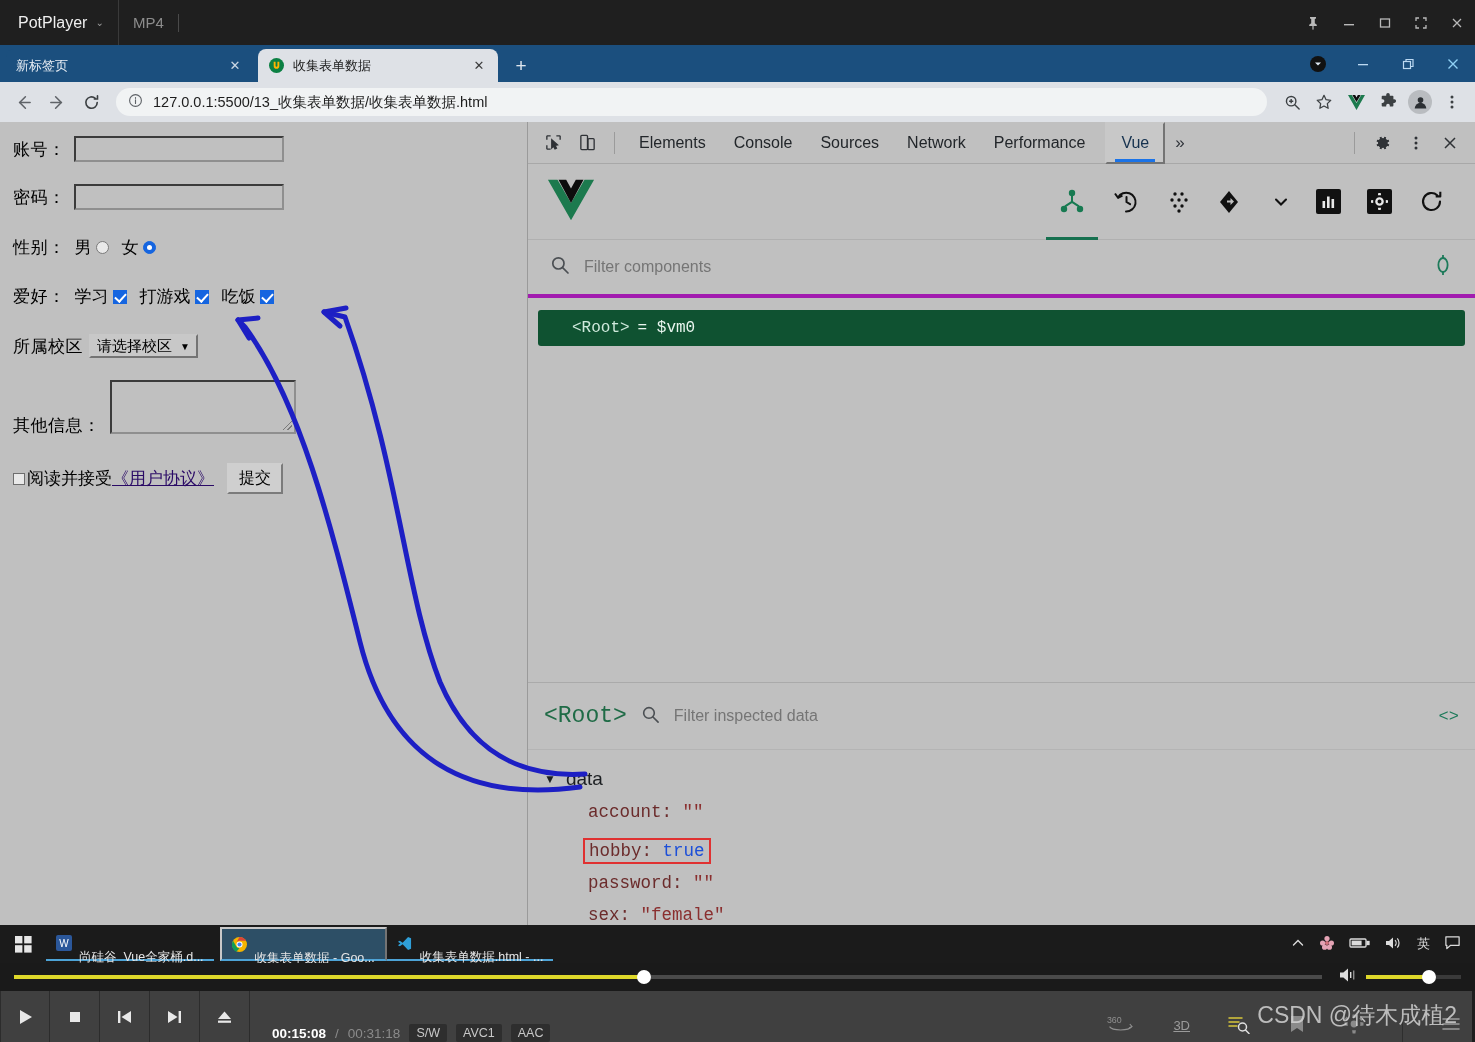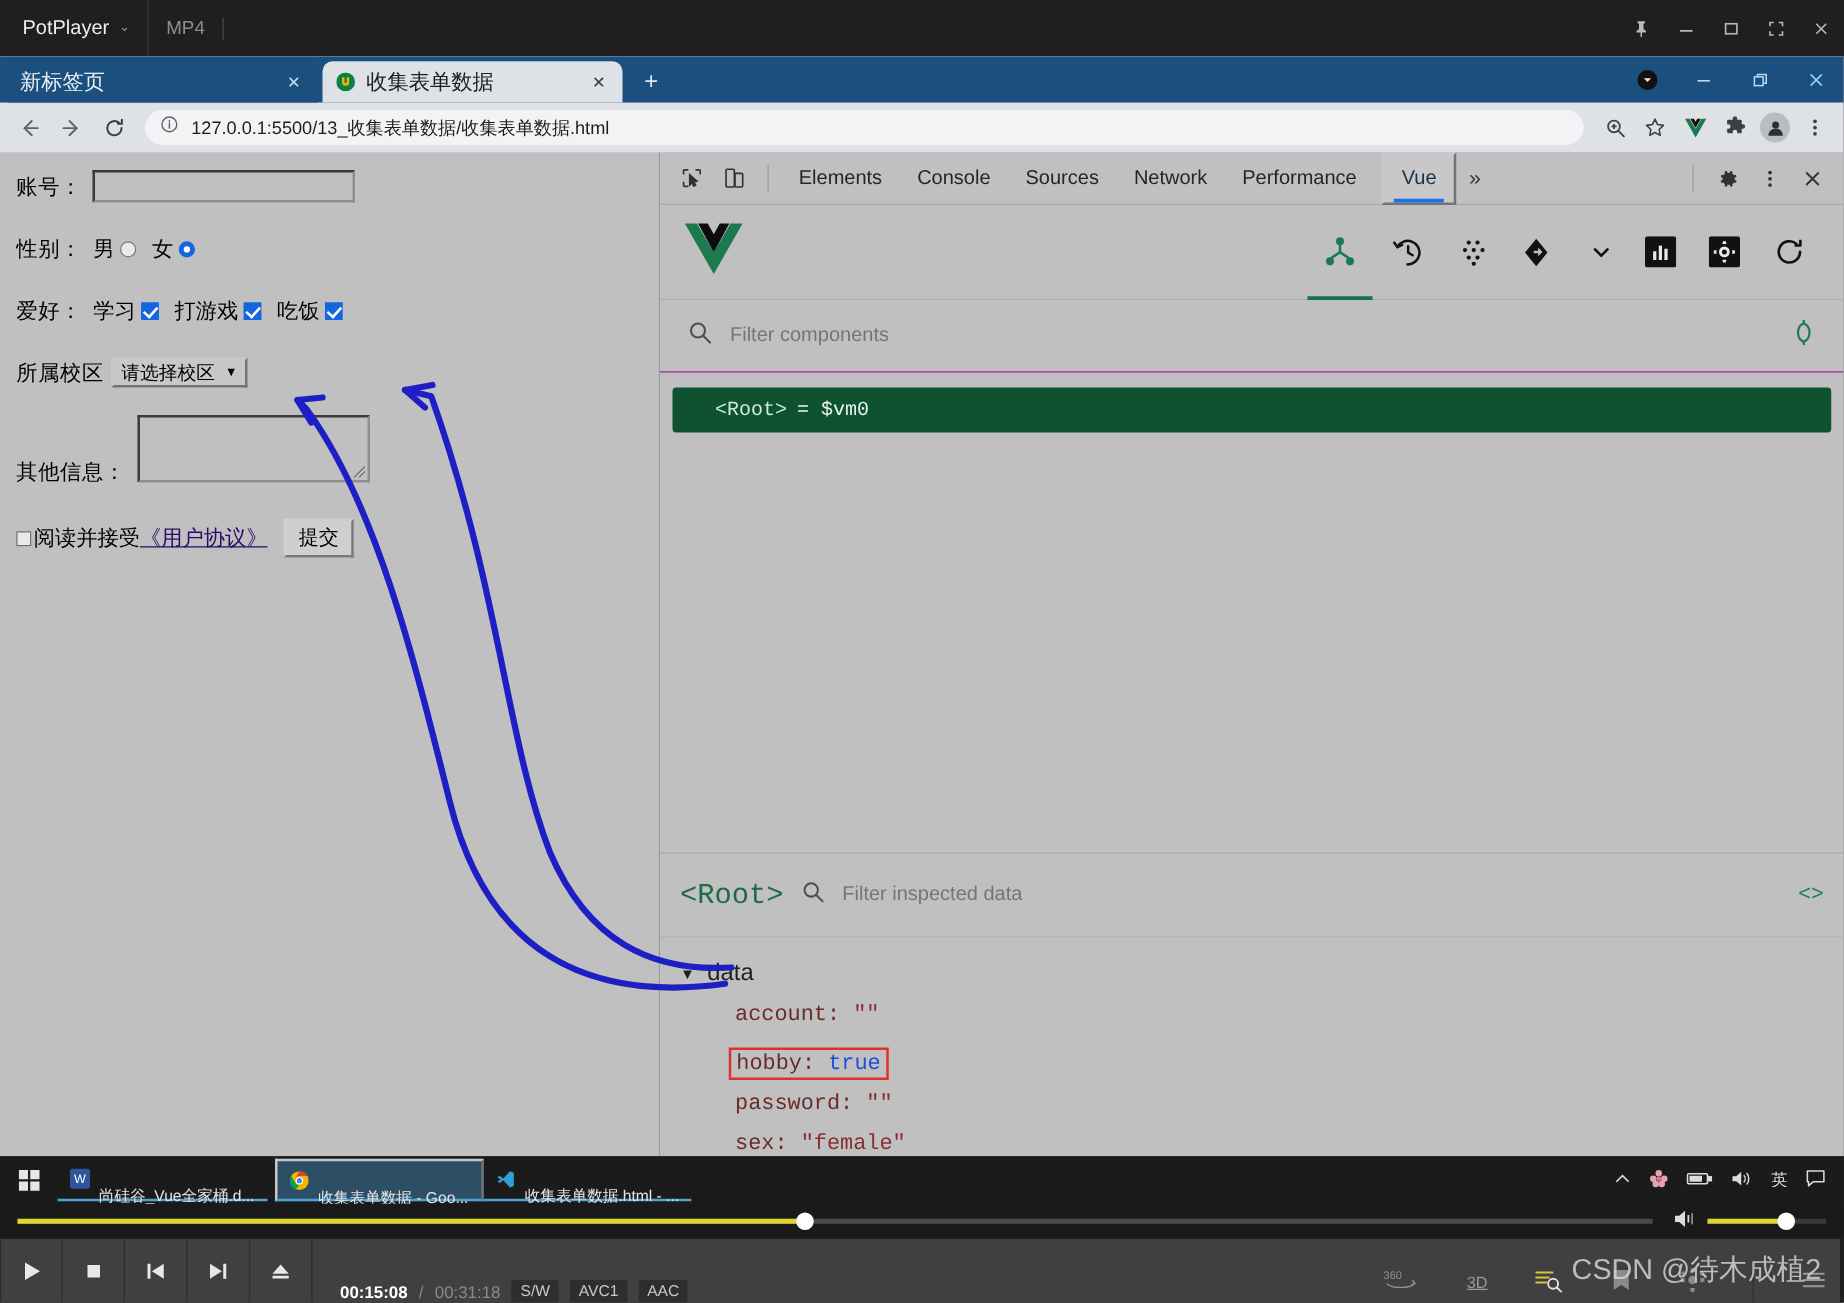--- a/index.html
+++ b/index.html
@@ -23,21 +23,21 @@
   .pp-wbtn svg { display:block; }
 
   
   .chrome { position:absolute; left:0; top:45px; width:1475px; height:880px; background:#dee1e6; overflow:hidden;}
   .chrome-tabstrip { height:37px; background:#1b4f7e; position:relative; }
   .tab { position:absolute; top:4px; height:33px; display:flex; align-items:center;
          border-radius:8px 8px 0 0; font-size:13px; padding:0 10px; }
   .tab.inactive { background:#1b4f7e; color:#e8eef5; left:6px; width:248px; }
   .tab.active { background:#dee1e6; color:#1d1d1d; left:258px; width:240px; }
   .tab .favicon { width:16px; height:16px; margin-right:9px; flex:none; display:flex; align-items:center; justify-content:center;}
-  .tab .t-label { flex:1; white-space:nowrap; overflow:hidden; text-overflow:ellipsis; font-size:17px;}
+  .tab .t-label { flex:1; white-space:nowrap; overflow:hidden; text-overflow:ellipsis; font-size:13px;}
   .tab .t-close { width:18px; text-align:center; font-size:13px; opacity:.85; }
   .newtab { position:absolute; left:508px; top:9px; width:26px; height:26px; color:#dfe7ef;
             font-size:19px; text-align:center; line-height:24px; }
   .chrome-winbtns { position:absolute; right:0; top:0; height:37px; display:flex; align-items:center; }
   .cwb { width:45px; height:37px; display:flex; align-items:center; justify-content:center; color:#cfe3f5;}
 
   .chrome-toolbar { height:40px; background:#dee1e6; display:flex; align-items:center; padding:0 8px; gap:4px;}
   .tb-icon { width:30px; height:30px; display:flex; align-items:center; justify-content:center; color:#4a4f55;}
   .omnibox { flex:1; height:28px; background:#f1f3f4; border-radius:14px; display:flex; align-items:center;
              padding:0 12px; margin:0 6px; gap:10px; }
@@ -106,21 +106,21 @@
   .vue-bar { height:76px; display:flex; align-items:center; padding:0 18px;
              border-bottom:1px solid #b0b0b0; }
   .vue-logo { width:52px; }
   .vue-icons { margin-left:auto; display:flex; align-items:center; gap:26px; padding-right:12px;}
   .vico { position:relative; height:52px; display:flex; align-items:center; justify-content:center;
           color:#111; }
   .vico.act::after { content:""; position:absolute; left:-12px; right:-12px; bottom:-12px; height:3px;
                      background:#16704f; }
 
   .filter-row { height:58px; display:flex; align-items:center; padding:0 22px; gap:14px;
-                border-bottom:1px solid #a21caf; }
+                border-bottom:4px solid #a21caf; }
   .filter-right { margin-left:auto; color:#1d7a5a; }
 
   .tree { flex:1; padding:12px 10px 0 10px; }
   .root-row { height:36px; background:#0f5231; color:#e8f5ee; border-radius:3px;
               display:flex; align-items:center; padding-left:34px;
               font-family:"Liberation Mono","DejaVu Sans Mono",monospace; font-size:16px; }
   .root-row .rtag { color:#cfe9dc; }
 
   .inspect-hdr { height:68px; border-top:1px solid #aaa; border-bottom:1px solid #b4b4b4;
                  display:flex; align-items:center; padding:0 16px; gap:14px; }
@@ -342,20 +342,24 @@
 
     <div class="viewport">
 
       <div class="page">
 
         <div class="frow r-acct">
           <span class="flabel">账号：</span>
           <input class="fin" type="text" placeholder="" style="">
         </div>
 
+        <div class="frow r-pwd">
+          <span class="flabel">密码：</span>
+          <input class="fin" type="password" placeholder="" style="">
+        </div>
 
         <div class="frow r-sex">
           <span class="flabel">性别：</span>
           <span class="gap"></span>
           <span>男</span>
           <span class="radio"></span>
           <span class="gap"></span>
           <span>女</span>
           <span class="radio on"></span>
         </div>

